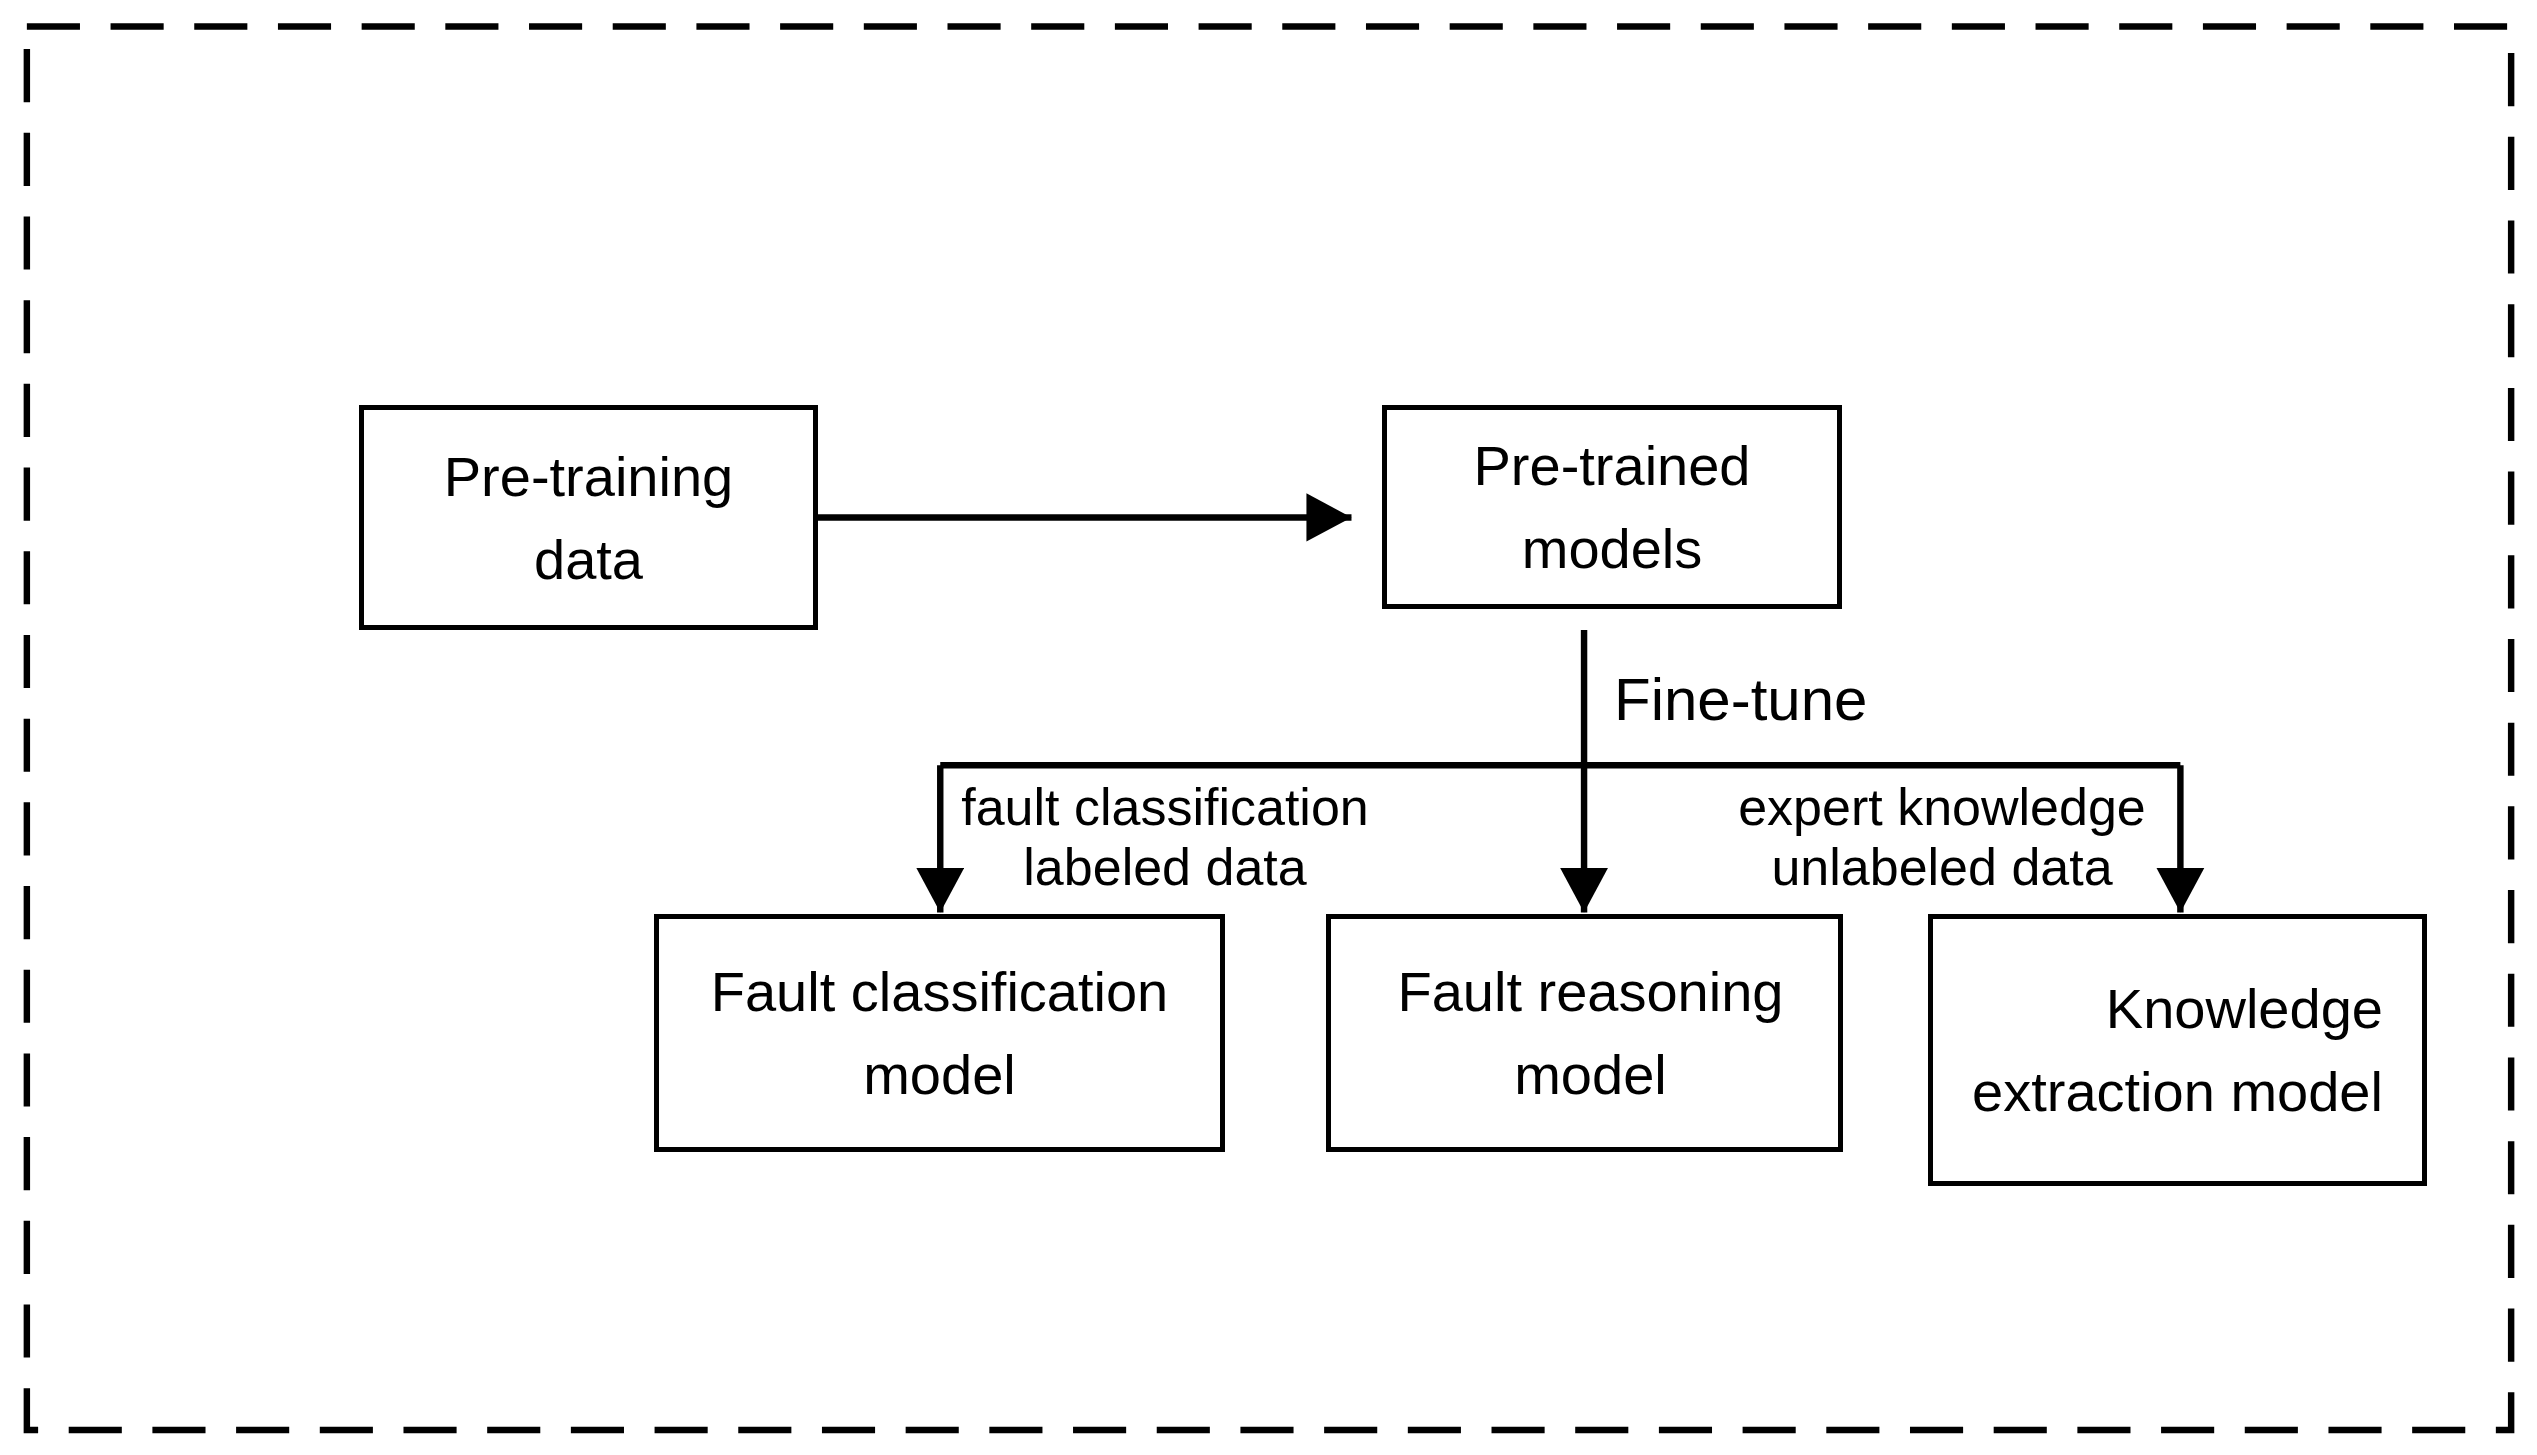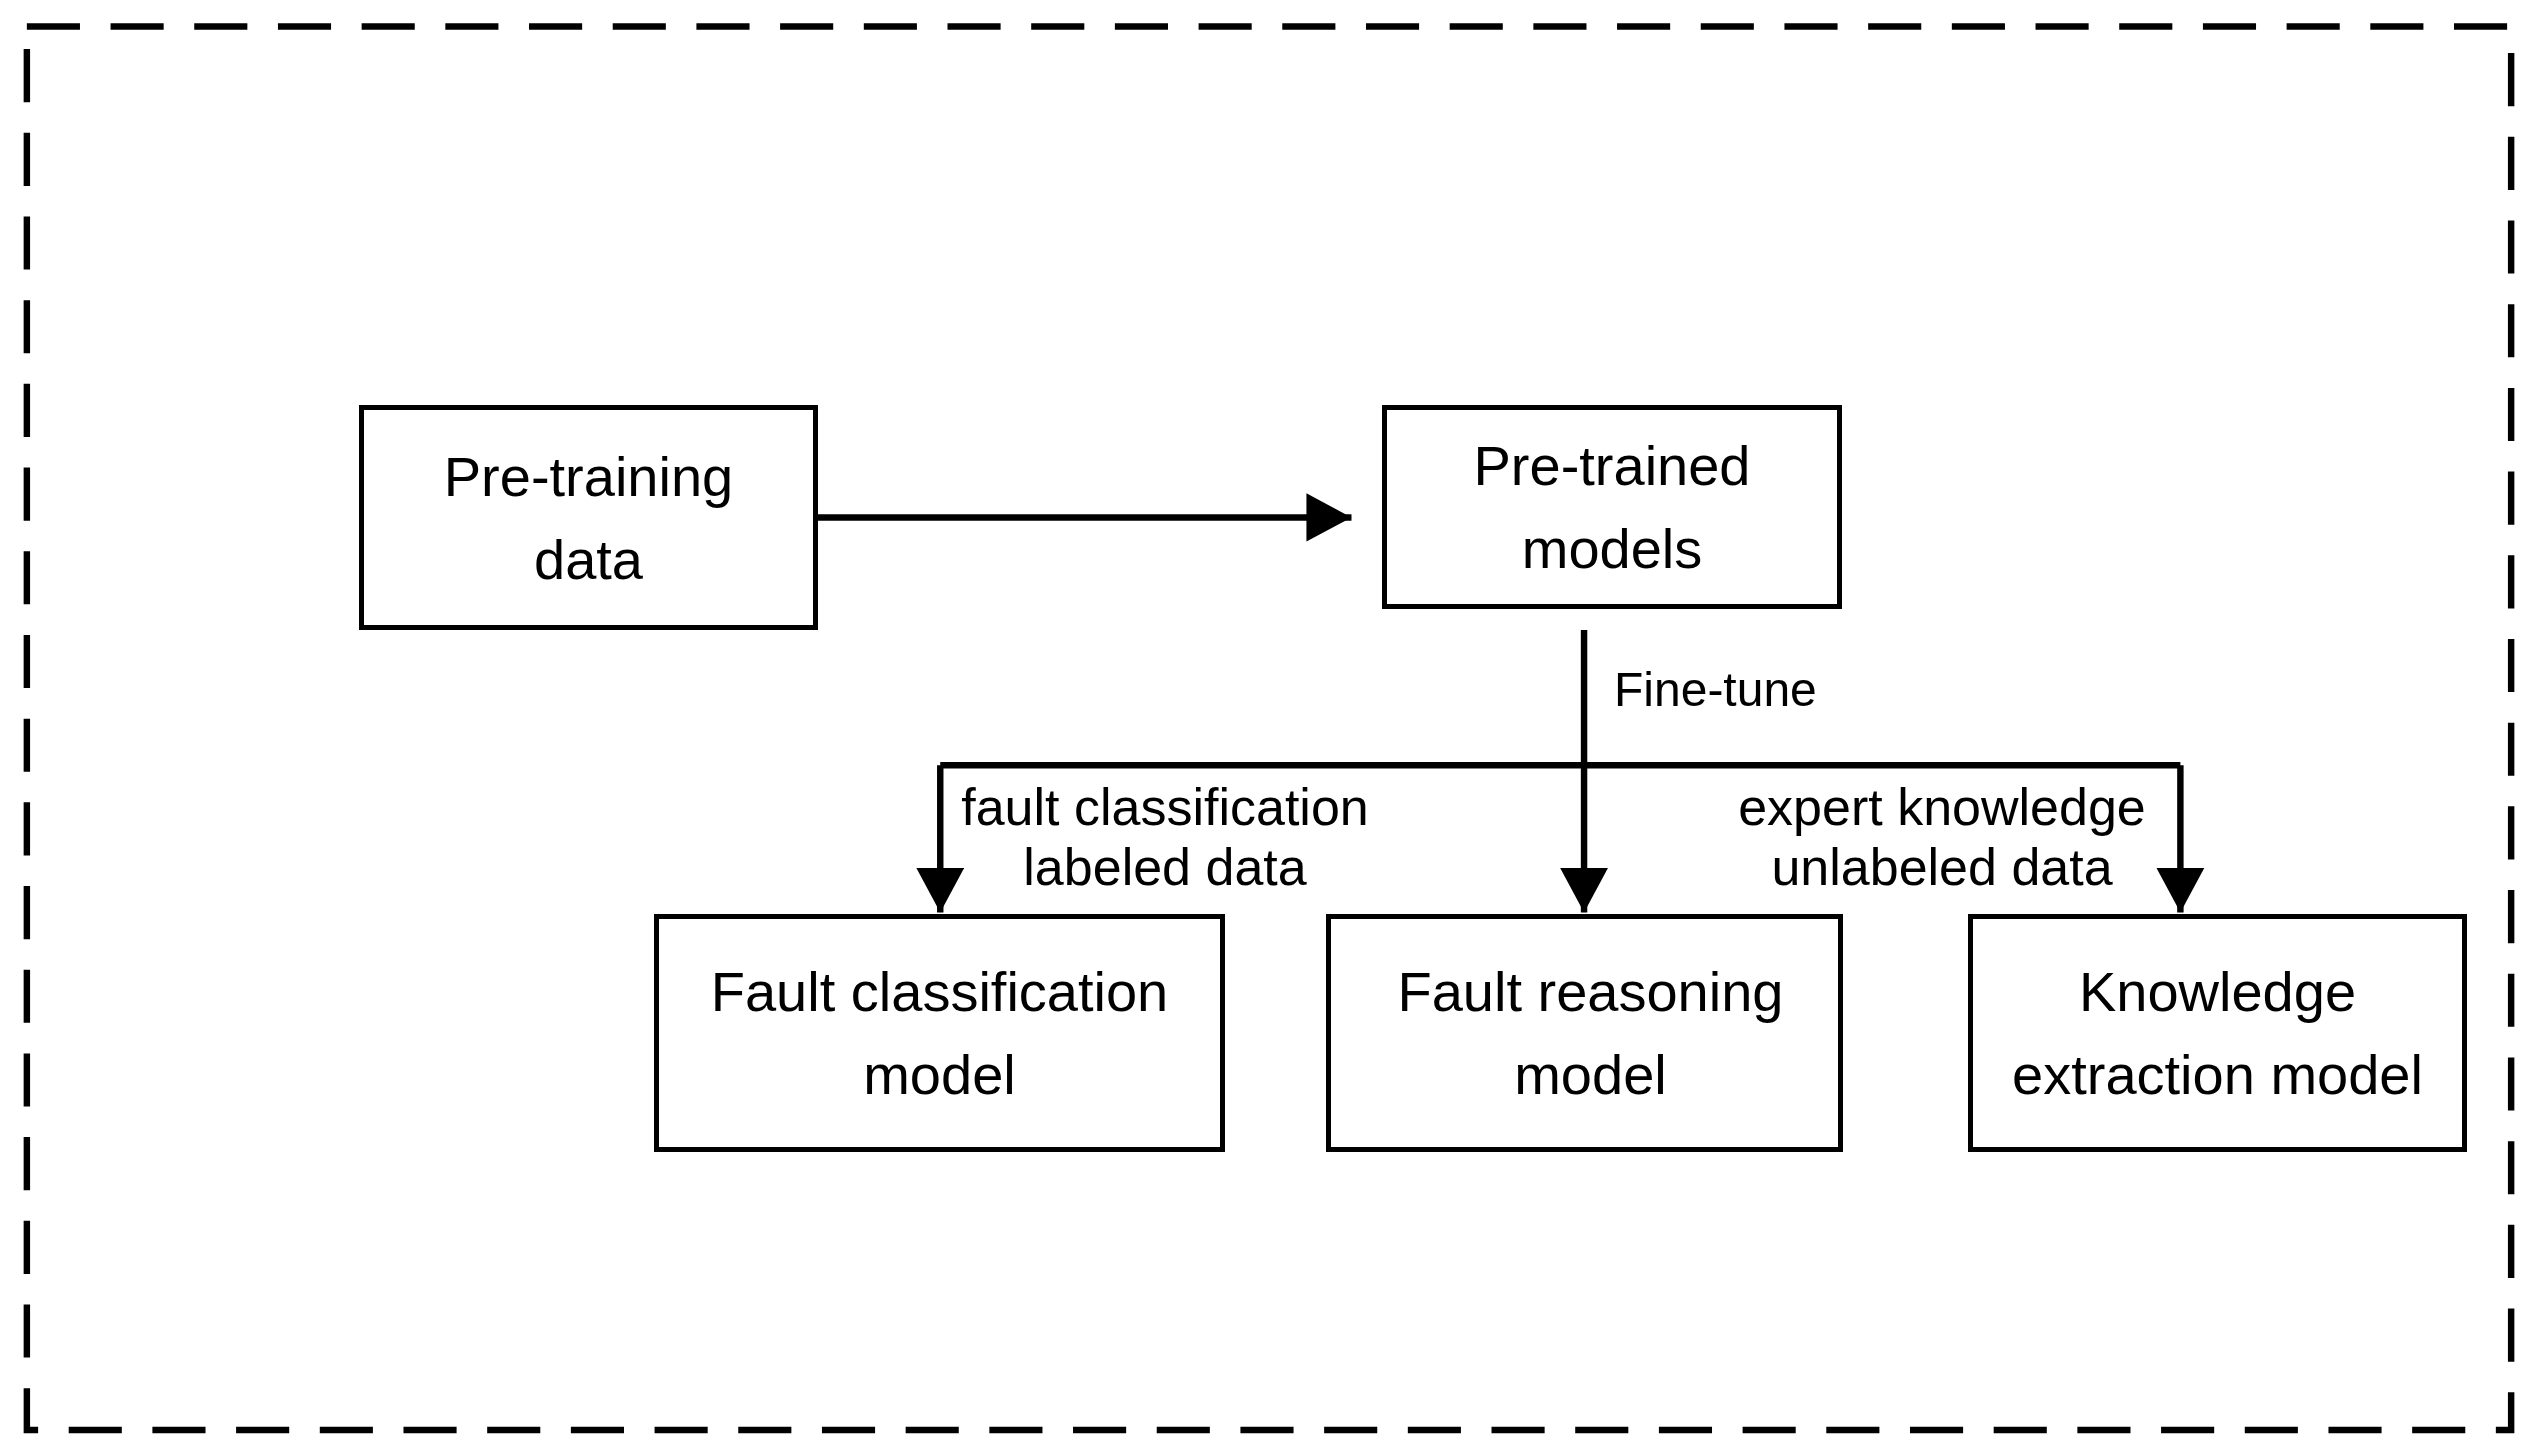--- a/index.html
+++ b/index.html
@@ -14,21 +14,21 @@
     display:flex;align-items:center;justify-content:center;
     text-align:center;white-space:pre-line;
     font-size:56px;line-height:83px;
   }
   .edge-label{
     position:absolute;
     white-space:pre-line;text-align:center;
     font-size:52px;line-height:60px;
     transform:translateX(-50%);
   }
-  .edge-label.single{transform:none;font-size:48px;line-height:56px;text-align:center;}
+  .edge-label.single{transform:none;font-size:60px;line-height:56px;text-align:center;margin-top:10px;}
   .module-title{
     position:absolute;left:123px;top:1157px;width:502px;
     font-weight:bold;font-size:69px;line-height:92px;
     text-align:center;white-space:pre-line;
   }
 </style>
 </head>
 <body>
 
 <div class="canvas">
@@ -58,21 +58,21 @@
 
   <div class="node" style="left:1382px;top:405px;width:460px;height:204px;">Pre-trained
 models</div>
 
   <div class="node" style="left:654px;top:914px;width:571px;height:238px;">Fault classification
 model</div>
 
   <div class="node" style="left:1326px;top:914px;width:517px;height:238px;padding-left:12px;">Fault reasoning
 model</div>
 
-  <div class="node" style="left:1968px;top:914px;width:499px;height:238px;">Knowledge
+  <div class="node" style="left:1928px;top:914px;width:499px;height:272px;text-align:right;">Knowledge
 extraction model</div>
 
   <div class="edge-label single" style="left:1614px;top:662px;">Fine-tune</div>
 
   <div class="edge-label" style="left:1165px;top:777px;">fault classification
 labeled data</div>
 
   <div class="edge-label" style="left:1942px;top:777px;">expert knowledge
 unlabeled data</div>
 

